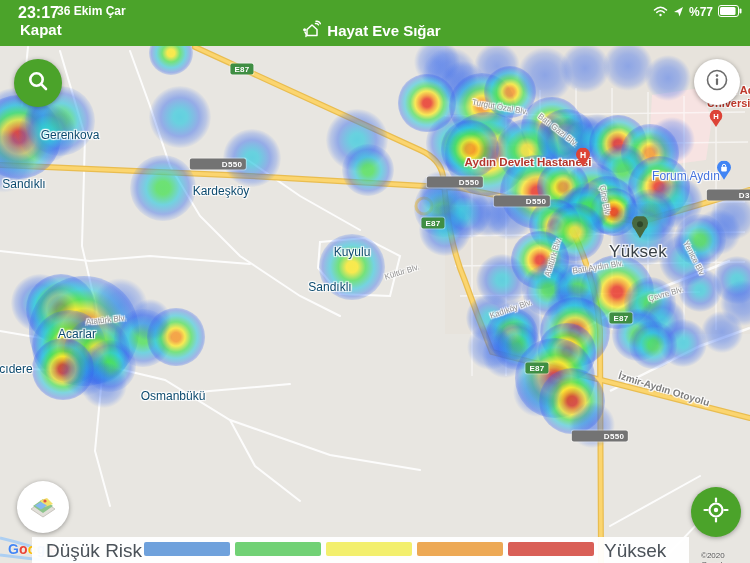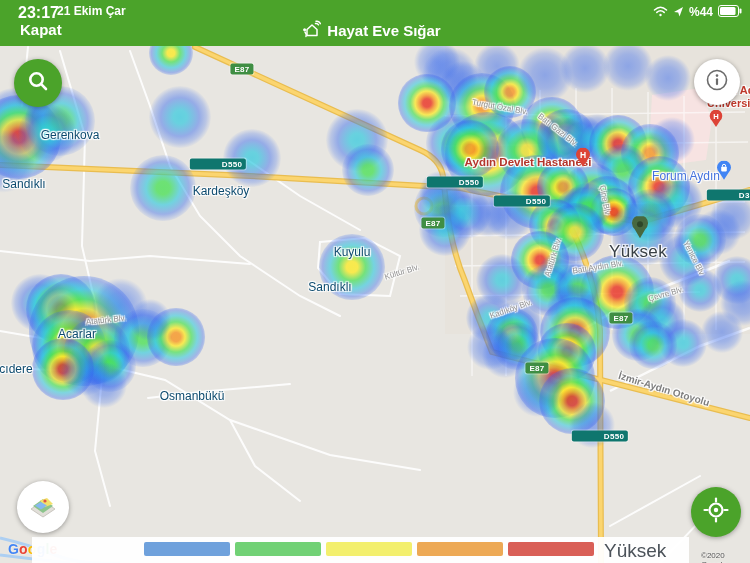--- a/index.html
+++ b/index.html
@@ -19,21 +19,21 @@
   
   .map{position:absolute;inset:0;}
   .roads{position:absolute;left:0;top:0;z-index:1;}
   .heat{position:absolute;left:0;top:0;width:750px;height:563px;z-index:2;pointer-events:none;}
   .heat i{position:absolute;border-radius:50%;opacity:.85;display:block;}
   .lbl-layer{position:absolute;left:0;top:0;width:750px;height:563px;z-index:3;pointer-events:none;}
   .maplabel{position:absolute;white-space:nowrap;color:#0c4a6e;
     text-shadow:0 0 2px #fff,0 0 2px #fff,1px 1px 1px #fff,-1px -1px 1px #fff,1px -1px 1px #fff,-1px 1px 1px #fff;}
   .road-badge{position:absolute;transform:translate(-50%,-50%);font-size:8px;font-weight:700;color:#fff;
     padding:1px 4px;border-radius:2px;letter-spacing:.3px;box-shadow:0 0 0 1px rgba(255,255,255,.35);}
-  .badge-d{background:#0f766e;padding-left:32px;}
+  .badge-d{background:#737373;padding-left:32px;}
   .badge-e{background:#3f8e43;}
   
   .cbtn{position:absolute;border-radius:50%;z-index:50;box-shadow:0 1px 5px rgba(0,0,0,.35);
     display:flex;align-items:center;justify-content:center;cursor:pointer;}
   .btn-green{background:#4ba32a;}
   .btn-white{background:#fff;}
   
   .legend{position:absolute;left:32px;top:537px;width:657px;height:26px;background:rgba(255,255,255,.95);
     z-index:40;}
   .legend-low{position:absolute;left:14px;top:3px;font-size:19px;color:#4b5259;}
@@ -213,21 +213,21 @@
         <i style="left: 480.8px; top: 330.8px; width: 48.4px; height: 48.4px; background: radial-gradient(circle, rgba(54, 105, 238, 0.6) 0%, rgba(54, 105, 238, 0.48) 32%, rgba(54, 105, 238, 0.3) 52%, rgba(54, 105, 238, 0) 68%);"></i>
         <i style="left: 465.8px; top: 322.8px; width: 48.4px; height: 48.4px; background: radial-gradient(circle, rgba(54, 105, 238, 0.6) 0%, rgba(54, 105, 238, 0.48) 32%, rgba(54, 105, 238, 0.3) 52%, rgba(54, 105, 238, 0) 68%);"></i>
       </div>
     <div class="lbl-layer" id="labels">
         <span class="maplabel" style="left: 70px; top: 135px; font-size: 12px; transform: translate(-50%, -50%) rotate(0deg);">Gerenkova</span>
         <span class="maplabel" style="left: 24px; top: 184px; font-size: 12px; transform: translate(-50%, -50%) rotate(0deg);">Sandıklı</span>
         <span class="maplabel" style="left: 221px; top: 191px; font-size: 12px; transform: translate(-50%, -50%) rotate(0deg); text-align: center;">Kardeşköy</span>
         <span class="maplabel" style="left: 352px; top: 252px; font-size: 12px; transform: translate(-50%, -50%) rotate(0deg);">Kuyulu</span>
         <span class="maplabel" style="left: 330px; top: 287px; font-size: 12px; transform: translate(-50%, -50%) rotate(0deg);">Sandıklı</span>
         <span class="maplabel" style="left: 77px; top: 334px; font-size: 12px; transform: translate(-50%, -50%) rotate(0deg);">Acarlar</span>
-        <span class="maplabel" style="left: 173px; top: 396px; font-size: 12px; transform: translate(-50%, -50%) rotate(0deg); margin-left: 19px;">Osmanbükü</span>
+        <span class="maplabel" style="left: 173px; top: 396px; font-size: 12px; transform: translate(-50%, -50%) rotate(0deg);">Osmanbükü</span>
         <span class="maplabel" style="left: 16px; top: 369px; font-size: 12px; transform: translate(-50%, -50%) rotate(0deg);">cıdere</span>
         <span class="maplabel" style="left: 638px; top: 252px; font-size: 17px; transform: translate(-50%, -50%) rotate(0deg); color: rgb(57, 64, 70); font-weight: 500; letter-spacing: 0.4px;">Yüksek</span>
         <span class="maplabel" style="left: 106px; top: 320px; font-size: 8px; transform: translate(-50%, -50%) rotate(-6deg); color: rgb(143, 143, 143);">Atatürk Blv.</span>
         <span class="maplabel" style="left: 500px; top: 107px; font-size: 8px; transform: translate(-50%, -50%) rotate(10deg); color: rgb(143, 143, 143);">Turgut Özal Blv.</span>
         <span class="maplabel" style="left: 558px; top: 130px; font-size: 8px; transform: translate(-50%, -50%) rotate(38deg); color: rgb(143, 143, 143);">Batı Gazi Blv.</span>
         <span class="maplabel" style="left: 402px; top: 272px; font-size: 8px; transform: translate(-50%, -50%) rotate(-17deg); color: rgb(143, 143, 143);">Kültür Blv.</span>
         <span class="maplabel" style="left: 598px; top: 267px; font-size: 8px; transform: translate(-50%, -50%) rotate(-9deg); color: rgb(143, 143, 143);">Batı Aydın Blv.</span>
         <span class="maplabel" style="left: 553px; top: 257px; font-size: 8px; transform: translate(-50%, -50%) rotate(-73deg); color: rgb(143, 143, 143);">Atatürk Blv.</span>
         <span class="maplabel" style="left: 666px; top: 294px; font-size: 8px; transform: translate(-50%, -50%) rotate(-16deg); color: rgb(143, 143, 143);">Çevre Blv.</span>
         <span class="maplabel" style="left: 605px; top: 200px; font-size: 8px; transform: translate(-50%, -50%) rotate(80deg); color: rgb(143, 143, 143);">Çine Blv</span>
@@ -314,45 +314,46 @@
             <circle cx="13" cy="13" r="2.2" fill="#fff" stroke="none"></circle>
           <path d="M13,1.5 L13,4.5"></path>
             <path d="M13,21.5 L13,24.5"></path>
           <path d="M1.5,13 L4.5,13"></path>
             <path d="M21.5,13 L24.5,13"></path>
         </svg>
       </span>
     </div>
 
     <div class="legend">
+      <span class="legend-low">Düşük Risk</span>
       <span id="legend-segs"><span class="legend-seg" style="left: 112px; background: rgb(111, 161, 220);"></span><span class="legend-seg" style="left: 203px; background: rgb(113, 209, 117);"></span><span class="legend-seg" style="left: 294px; background: rgb(243, 239, 109);"></span><span class="legend-seg" style="left: 385px; background: rgb(237, 169, 85);"></span><span class="legend-seg" style="left: 476px; background: rgb(217, 95, 87);"></span></span>
       <span class="legend-high">Yüksek Risk</span>
     </div>
     <span class="google" id="gwm"><span style="color: rgb(66, 133, 244);">G</span><span style="color: rgb(234, 67, 53);">o</span><span style="color: rgb(251, 188, 5);">o</span><span style="color: rgb(66, 133, 244);">g</span><span style="color: rgb(52, 168, 83);">l</span><span style="color: rgb(234, 67, 53);">e</span></span>
     <span class="copyright">©2020 Google</span>
   </div>
 
   <div class="topbar">
     <div class="statusrow">
       <span class="st-time">23:17</span>
-      <span class="st-date">21 Ekim Çar</span>
+      <span class="st-date">36 Ekim Çar</span>
       <span class="st-right">
         <span>
           <svg width="15" height="11" viewBox="0 0 15 11" fill="none" stroke="#fff" stroke-width="1.5" stroke-linecap="round">
             <path d="M1.5,4 Q7.5,-1.5 13.5,4"></path>
               <path d="M3.8,6.4 Q7.5,3 11.2,6.4"></path>
             <circle cx="7.5" cy="9" r="1.2" fill="#fff" stroke="none"></circle>
           </svg>
         </span>
         <span>
           <svg width="11" height="11" viewBox="0 0 11 11">
             <polygon points="10,1 1,6 5.2,6.6 6.5,10.5" fill="#fff"></polygon>
           </svg>
         </span>
-        <span class="st-batt-txt">%44</span>
+        <span class="st-batt-txt">%77</span>
         <span>
           <svg width="24" height="12" viewBox="0 0 24 12">
             <rect x="0.5" y="0.5" width="20" height="11" rx="2.5" fill="none" stroke="#fff" stroke-width="1"></rect>
             <rect x="2" y="2" width="15.5" height="8" rx="1.5" fill="#fff"></rect>
             <rect x="21.5" y="3.5" width="2" height="5" rx="1" fill="#fff"></rect>
           </svg>
         </span>
       </span>
     </div>
     <span class="hdr-close">Kapat</span>

